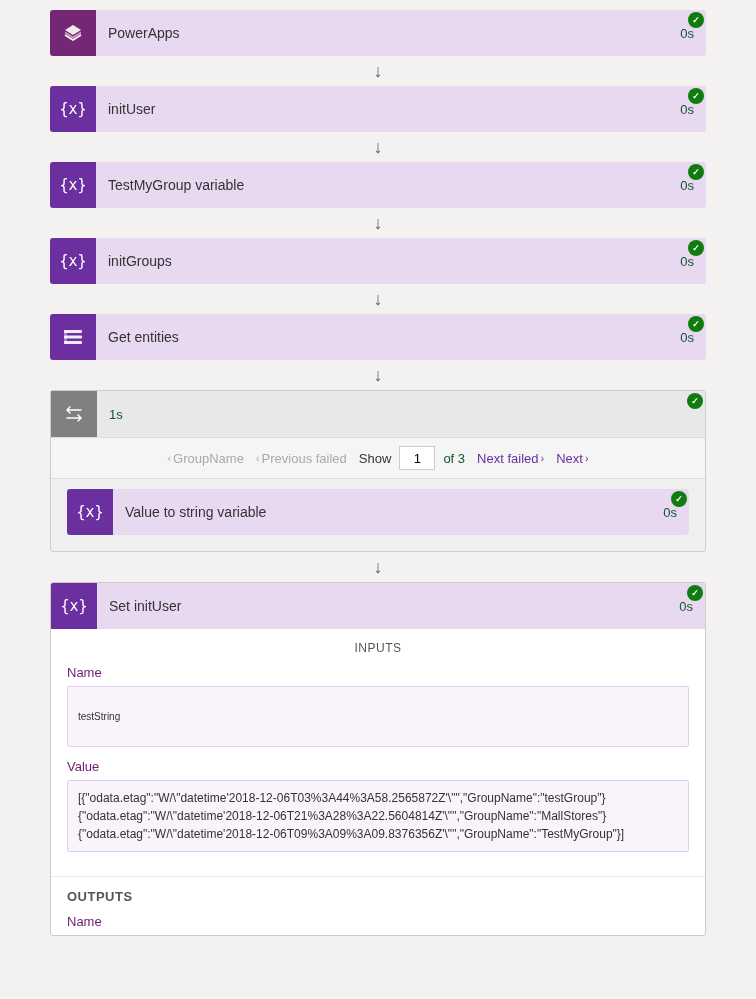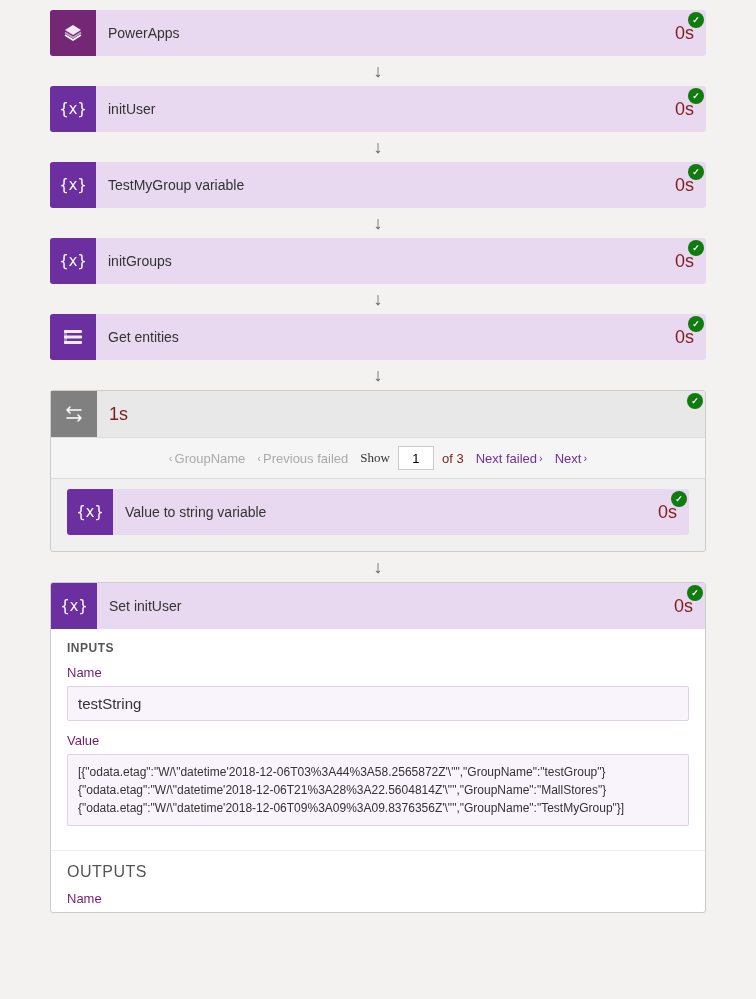--- a/index.html
+++ b/index.html
@@ -47,22 +47,22 @@
 
     .step-title {
       flex: 1;
       padding: 0 12px;
       font-size: 14px;
       font-weight: 400;
     }
 
     .step-duration {
       padding: 0 12px;
-      font-size: 18px;
-      color: #7f1d1d;
+      font-size: 13px;
+      color: #14532d;
     }
 
     .step-success-badge {
       position: absolute;
       top: 2px;
       right: 2px;
       width: 16px;
       height: 16px;
       background: #107c10;
       border-radius: 50%;
@@ -143,34 +143,33 @@
       color: #aaa;
     }
 
     .pagination-chevron {
       font-size: 11px;
     }
 
     .pagination-show {
       color: #333;
       margin: 0 4px;
-      font-family: Liberation Serif, serif;
     }
 
     .pagination-input {
       width: 36px;
       height: 24px;
       border: 1px solid #ccc;
       text-align: center;
       font-size: 13px;
       background: white;
     }
 
     .pagination-of {
-      color: #7f1d1d;
+      color: #14532d;
       margin: 0 4px;
     }
 
     .loop-inner {
       padding: 10px 16px 16px 16px;
     }
 
     
     .set-variable-container {
       width: 100%;
@@ -189,40 +188,41 @@
       position: relative;
     }
 
     .inputs-section {
       padding: 12px 16px;
       background: white;
     }
 
     .inputs-label {
       font-size: 12px;
-      font-weight: 700;
+      font-weight: 400;
       color: #555;
       margin-bottom: 10px;
       text-transform: uppercase;
       letter-spacing: 0.5px;
+      text-align: center;
     }
 
     .field-label {
       font-size: 13px;
       color: #701a75;
       margin-bottom: 6px;
       font-weight: 400;
     }
 
     .field-value {
       background: #f9f3fc;
       border: 1px solid #e0d0ed;
       border-radius: 2px;
-      padding: 8px 10px;
-      font-size: 15px;
+      padding: 24px 10px;
+      font-size: 10px;
       color: #333;
       margin-bottom: 12px;
       word-break: break-all;
     }
 
     .field-value-multiline {
       background: #f9f3fc;
       border: 1px solid #e0d0ed;
       border-radius: 2px;
       padding: 8px 10px;
@@ -232,22 +232,22 @@
       line-height: 1.5;
       word-break: break-all;
     }
 
     .outputs-section {
       padding: 12px 16px 0 16px;
       border-top: 1px solid #eee;
     }
 
     .outputs-label {
-      font-size: 16px;
-      font-weight: 400;
+      font-size: 13px;
+      font-weight: 700;
       color: #555;
       margin-bottom: 10px;
       text-transform: uppercase;
       letter-spacing: 0.5px;
     }
 
     .checkmark {
       color: white;
       font-size: 9px;
     }

